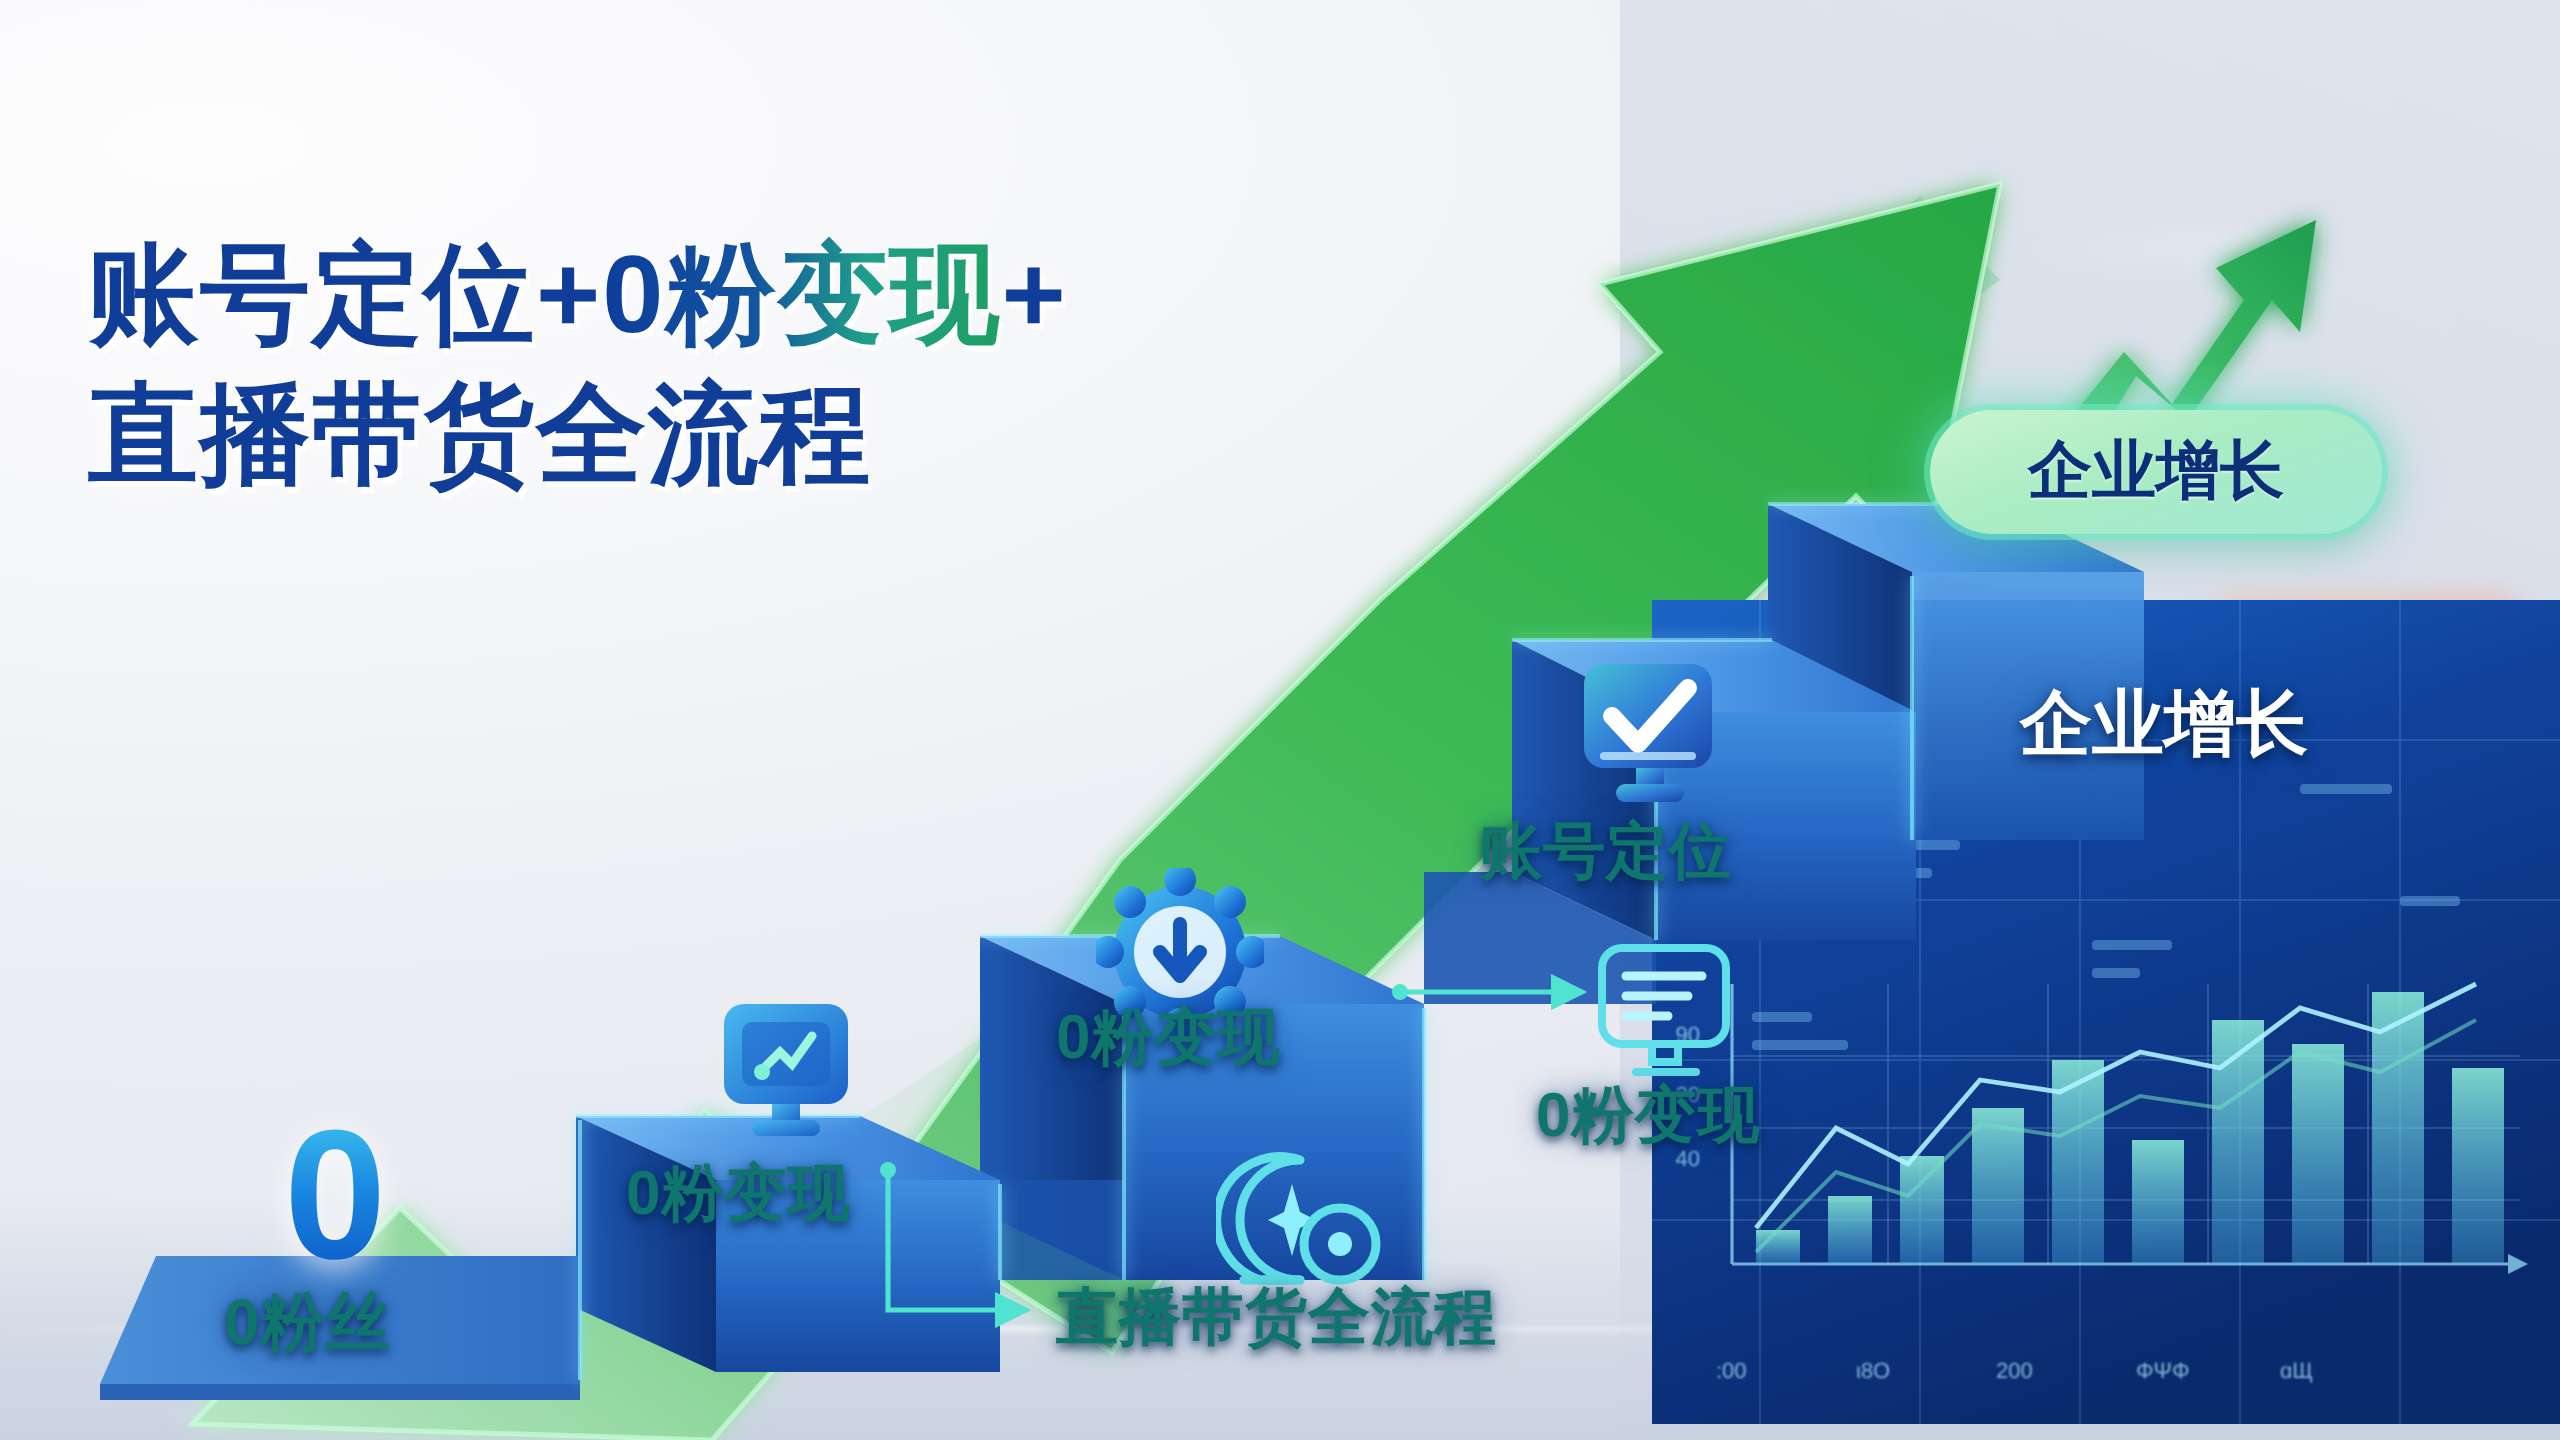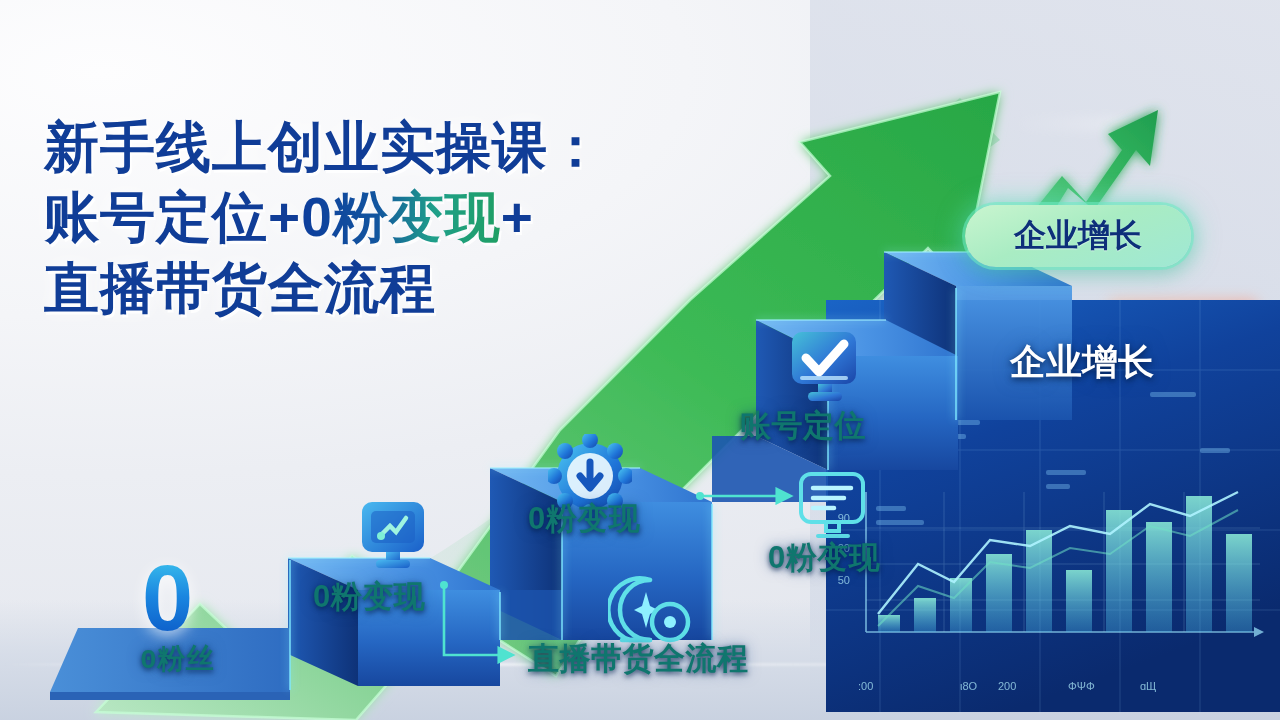--- a/index.html
+++ b/index.html
@@ -321,23 +321,23 @@
     <g fill="none" stroke="#aef3ff" stroke-width="2.4" opacity=".9">
       <polyline points="44,132 84,82 120,100 156,58 196,64 236,44 276,52 316,22 356,34 404,10"></polyline>
     </g>
     <g fill="none" stroke="#6fe0c5" stroke-width="2" opacity=".55">
       <polyline points="44,144 84,104 120,116 156,80 196,86 236,66 276,72 316,44 356,54 404,28"></polyline>
     </g>
   </svg>
 
   <div class="tick" style="right:430px; bottom:196px;margin-left:14px;">90</div>
   <div class="tick" style="right:430px; bottom:166px;">20</div>
-  <div class="tick" style="right:430px; bottom:134px;">50</div>
+  <div class="tick" style="right:430px; bottom:134px;">40</div>
   <div class="tick" style="left:858px; bottom:28px;">:00</div>
-  <div class="tick" style="left:928px; bottom:28px;margin-left:32px;">ι8Ο</div>
+  <div class="tick" style="left:928px; bottom:28px;">ι8Ο</div>
   <div class="tick" style="left:998px; bottom:28px;">200</div>
   <div class="tick" style="left:1068px; bottom:28px;">ΦΨΦ</div>
   <div class="tick" style="left:1140px; bottom:28px;margin-top:45px;">ɑЩ</div>
 
   <svg class="icon" style="left:356px; top:498px;" width="74" height="78" viewBox="0 0 74 78">
     <defs>
       <linearGradient id="ic1" x1="0" y1="0" x2="1" y2="1">
         <stop offset="0%" stop-color="#49b9f0"></stop>
           <stop offset="100%" stop-color="#1a5fc9"></stop>
       </linearGradient>
@@ -401,30 +401,29 @@
 
   <svg class="icon" style="left:608px; top:574px;" width="86" height="78" viewBox="0 0 86 78">
     <path d="M42,6 a30,30 0 1,0 0,60 L22,66 a30,30 0 0,1 20,-60 Z" fill="none" stroke="#5fe0e8" stroke-width="4.5" stroke-linejoin="round"></path>
     <path d="M14,66 L42,66" stroke="#5fe0e8" stroke-width="4.5" stroke-linecap="round"></path>
     <path d="M38,18 L42,32 L50,36 L42,40 L38,54 L34,40 L26,36 L34,32 Z" fill="#8ef0ff"></path>
     <circle cx="62" cy="48" r="18" fill="none" stroke="#5fe0e8" stroke-width="4.5"></circle>
     <circle cx="62" cy="48" r="6" fill="#8ef0ff"></circle>
   </svg>
 
   <div class="title">
-    <span class="ln t-blue">新手线上创业实操课：</span>
     <span class="ln">
       <span class="t-blue">账号定位+</span><span class="t-grad">0粉变现</span><span class="t-blue">+</span>
     </span>
     <span class="ln t-blue">直播带货全流程</span>
   </div>
 
   <div class="big-zero" style="left:142px; top:552px;">0</div>
 
-  <div class="step-label" style="left:140px; top:640px; font-size:28px;font-family:Liberation Mono, monospace;">0粉丝</div>
+  <div class="step-label" style="left:112px; top:640px; font-size:32px;">0粉丝</div>
   <div class="step-label" style="left:313px; top:576px; font-size:31px;">0粉变现</div>
   <div class="step-label" style="left:528px; top:498px; font-size:31px;">0粉变现</div>
   <div class="step-label" style="left:740px; top:405px; font-size:31px;">账号定位</div>
 
   <div class="step-label" style="left:528px; top:638px; font-size:31px;">直播带货全流程</div>
   <div class="step-label" style="left:768px; top:537px; font-size:31px;">0粉变现</div>
 
   <div class="pill" style="left:965px; top:205px; width:226px; height:62px; font-size:32px;">企业增长</div>
 
   <div class="dark-label" style="left:1010px; top:338px; font-size:36px;">企业增长</div>

